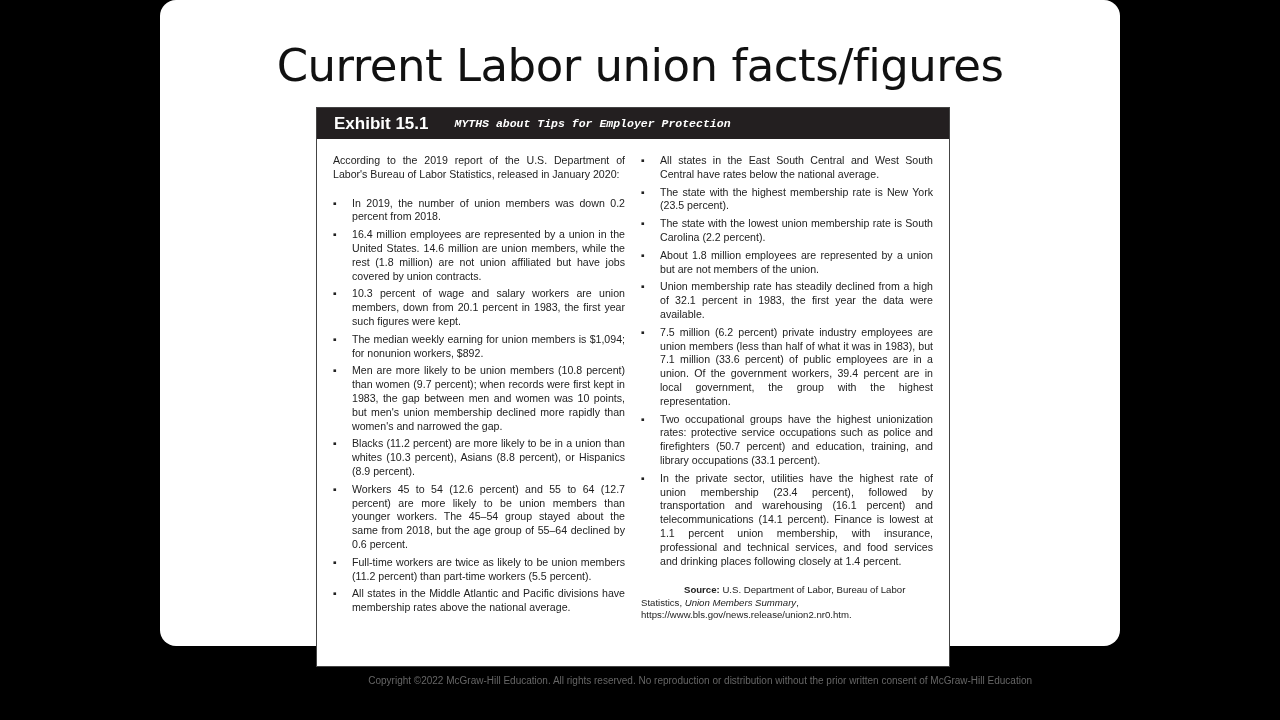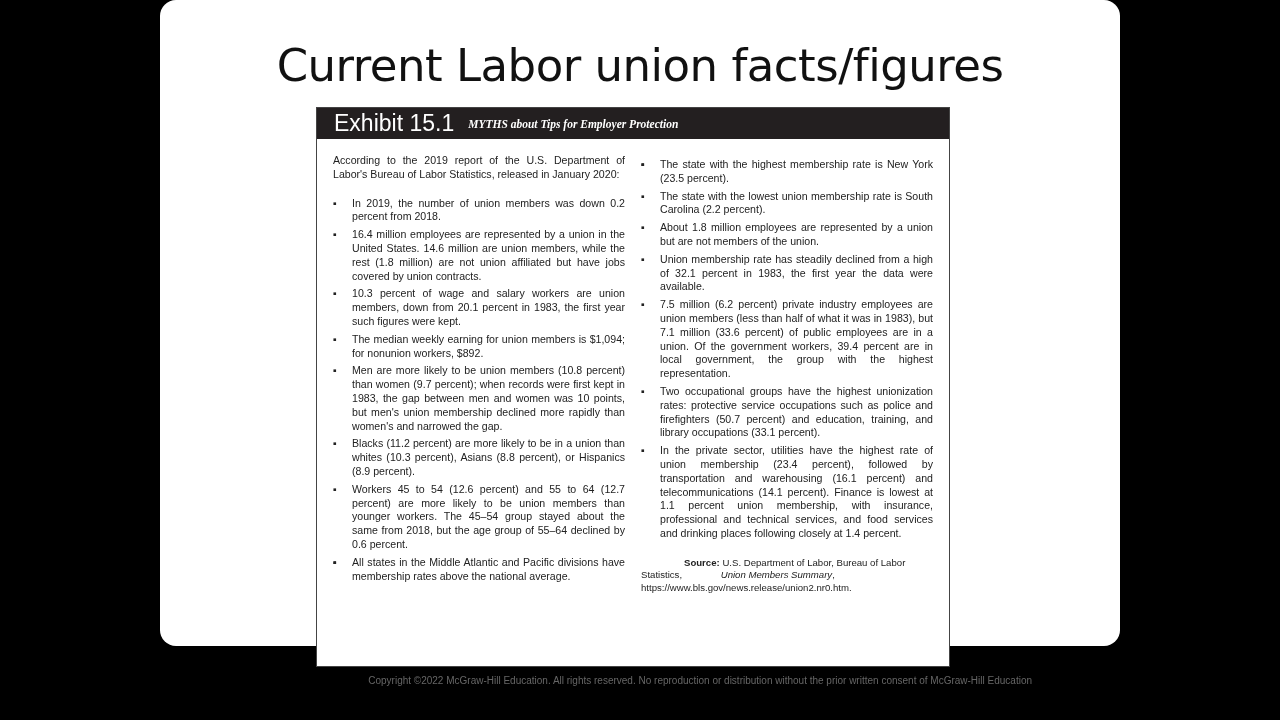--- a/index.html
+++ b/index.html
@@ -1,31 +1,31 @@
 <!DOCTYPE html>
 <html><head>
   <meta charset="utf-8">
   <style>
     html, body { margin:0; padding:0; }
     body { width:1280px; height:720px; background:#000; position:relative; overflow:hidden; font-family:"DejaVu Sans", sans-serif; }
     .slide { position:absolute; left:160px; top:0; width:960px; height:646px; background:#fff;border-radius:16px; }
     .title { position:absolute; left:0; top:36px; width:960px; text-align:center; font-family:"DejaVu Sans", sans-serif; font-size:45px; color:#111; letter-spacing:-0.5px; line-height:60px; font-weight:normal; }
     .exhibit { position:absolute; left:156px; top:107px; width:634px; height:560px; border:1.5px solid #444; box-sizing:border-box; background:#fff; }
     .ex-head { height:31px; background:#231f20; color:#fff; display:flex; align-items:center; padding-left:17px; }
-    .ex-num { font-family:"Liberation Sans", sans-serif; font-weight:normal; font-size:23px; }
-    .ex-sub { font-family:Liberation Serif, serif; font-weight:bold; font-style:italic; font-size:11.5px; margin-left:14px; }
+    .ex-num { font-family:"Liberation Sans", sans-serif; font-weight:bold; font-size:17px; }
+    .ex-sub { font-family:Liberation Mono, monospace; font-weight:bold; font-style:italic; font-size:11.5px; margin-left:26px; }
     .cols { position:absolute; top:46px; left:16px; right:16px; display:flex; justify-content:space-between; }
     .col { width:292px; font-family:"Liberation Sans", sans-serif; font-size:10.6px; line-height:13.8px; color:#222; text-align:justify; }
     .intro { margin:0 0 15px 0; }
     ul { list-style:none; margin:0; padding:0; }
     li { position:relative; padding-left:19px; margin-bottom:4px; }
     li .dot { position:absolute; left:0; top:0; }
     .source { margin-top:16px; font-size:9.6px; line-height:12.5px; text-align:left; }
     .source b { font-weight:bold;margin-left:43px; }
-    .source i { font-style:italic;margin-left:36px; }
+    .source i { font-style:italic; }
     .copyright { position:absolute; left:0; top:675px; width:872px; text-align:right; font-family:Liberation Sans, sans-serif; font-size:10px; color:#666; }
   </style>
 </head>
 <body>
 
 <div class="slide">
   <div class="title">Current Labor union facts/figures</div>
 
   <div class="exhibit">
     <div class="ex-head">
@@ -36,27 +36,27 @@
       <div class="col">
         <p class="intro">According to the 2019 report of the U.S. Department of Labor's Bureau of Labor Statistics, released in January 2020:</p>
         <ul>
           <li><span class="dot">▪</span><span>In 2019, the number of union members was down 0.2 percent from 2018.</span></li>
           <li><span class="dot">▪</span><span>16.4 million employees are represented by a union in the United States. 14.6 million are union members, while the rest (1.8 million) are not union affiliated but have jobs covered by union contracts.</span></li>
           <li><span class="dot">▪</span><span>10.3 percent of wage and salary workers are union members, down from 20.1 percent in 1983, the first year such figures were kept.</span></li>
           <li><span class="dot">▪</span><span>The median weekly earning for union members is $1,094; for nonunion workers, $892.</span></li>
           <li><span class="dot">▪</span><span>Men are more likely to be union members (10.8 percent) than women (9.7 percent); when records were first kept in 1983, the gap between men and women was 10 points, but men's union membership declined more rapidly than women's and narrowed the gap.</span></li>
           <li><span class="dot">▪</span><span>Blacks (11.2 percent) are more likely to be in a union than whites (10.3 percent), Asians (8.8 percent), or Hispanics (8.9 percent).</span></li>
           <li><span class="dot">▪</span><span>Workers 45 to 54 (12.6 percent) and 55 to 64 (12.7 percent) are more likely to be union members than younger workers. The 45–54 group stayed about the same from 2018, but the age group of 55–64 declined by 0.6 percent.</span></li>
-          <li><span class="dot">▪</span></li>
+          <li><span class="dot">▪</span><span>Full-time workers are twice as likely to be union members (11.2 percent) than part-time workers (5.5 percent).</span></li>
           <li><span class="dot">▪</span><span>All states in the Middle Atlantic and Pacific divisions have membership rates above the national average.</span></li>
         </ul>
       </div>
       <div class="col">
         <ul>
-          <li><span class="dot">▪</span></li>
+          <li><span class="dot">▪</span><span>All states in the East South Central and West South Central have rates below the national average.</span></li>
           <li><span class="dot">▪</span><span>The state with the highest membership rate is New York (23.5 percent).</span></li>
           <li><span class="dot">▪</span><span>The state with the lowest union membership rate is South Carolina (2.2 percent).</span></li>
           <li><span class="dot">▪</span><span>About 1.8 million employees are represented by a union but are not members of the union.</span></li>
           <li><span class="dot">▪</span><span>Union membership rate has steadily declined from a high of 32.1 percent in 1983, the first year the data were available.</span></li>
           <li><span class="dot">▪</span><span>7.5 million (6.2 percent) private industry employees are union members (less than half of what it was in 1983), but 7.1 million (33.6 percent) of public employees are in a union. Of the government workers, 39.4 percent are in local government, the group with the highest representation.</span></li>
           <li><span class="dot">▪</span><span>Two occupational groups have the highest unionization rates: protective service occupations such as police and firefighters (50.7 percent) and education, training, and library occupations (33.1 percent).</span></li>
           <li><span class="dot">▪</span><span>In the private sector, utilities have the highest rate of union membership (23.4 percent), followed by transportation and warehousing (16.1 percent) and telecommunications (14.1 percent). Finance is lowest at 1.1 percent union membership, with insurance, professional and technical services, and food services and drinking places following closely at 1.4 percent.</span></li>
         </ul>
         <div class="source"><b>Source:</b><span> U.S. Department of Labor, Bureau of Labor Statistics, </span><i>Union Members Summary</i><span>, https://www.bls.gov/news.release/union2.nr0.htm.</span></div>
       </div>

